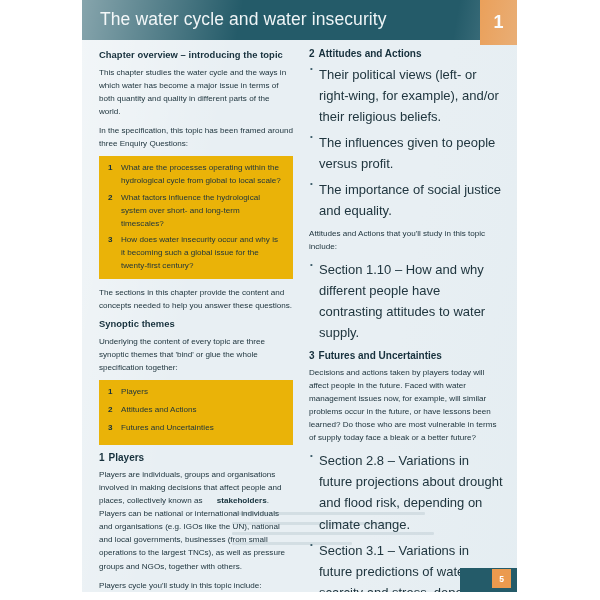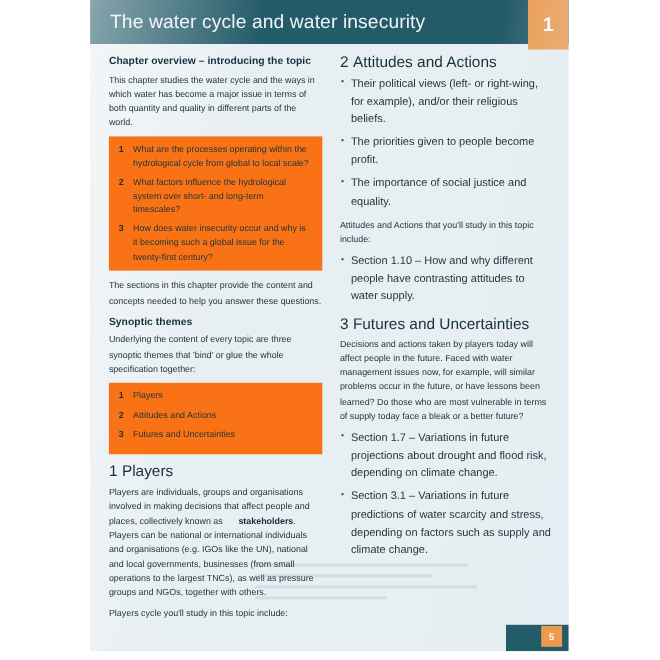--- a/index.html
+++ b/index.html
@@ -86,40 +86,40 @@
   
   .h2 {
     font-size: 9.4px;
     font-weight: 700;
     color: #16303c;
     margin: 3px 0 5px 0;
     letter-spacing: 0.05px;
     line-height: 1.25;
   }
   .h3 {
-    font-size: 14px;
-    font-weight: 400;
+    font-size: 10px;
+    font-weight: 700;
     color: #16303c;
     margin: 7px 0 3px 0;
     line-height: 1.25;
   }
   .h3 .num { margin-right: 4px; }
 
   p.body {
     font-size: 8.1px;
     line-height: 1.62;
     color: #20363f;
     margin: 0 0 6px 0;
     text-align: left;
   }
   p.body b { font-weight: 700; color: #15303a; padding-left: 12px; }
 
   
   .tintbox {
-    background: #f97316;
+    background: #eab308;
     padding: 6px 9px 6px 9px;
     margin: 2px 0 7px 0;
     box-sizing: border-box;
   }
   .tintbox ol {
     margin: 0;
     padding: 0;
     list-style: none;
     counter-reset: tb;
   }
@@ -144,21 +144,21 @@
   .tintbox.compact li { margin-bottom: 5px; }
 
   
   ul.bullets {
     margin: 0 0 6px 0;
     padding: 0;
     list-style: none;
   }
   ul.bullets li {
     position: relative;
-    font-size: 10px;
+    font-size: 13px;
     line-height: 1.62;
     color: #20363f;
     padding-left: 10px;
     margin-bottom: 5px;
   }
   ul.bullets li::before {
     content: "\2022";
     position: absolute;
     left: 1px;
     top: -0.5px;
@@ -231,20 +231,21 @@
       <div></div>
   </div>
 
   <div class="cols">
 
     <div class="col">
 
       <div class="h2">Chapter overview – introducing the topic</div>
 
       <p class="body">This chapter studies the water cycle and the ways in which water has become a major issue in terms of both quantity and quality in different parts of the world.</p>
+      <p class="body">In the specification, this topic has been framed around three Enquiry Questions:</p>
 
       <div class="tintbox">
         <ol>
           <li>What are the processes operating within the hydrological cycle from global to local scale?</li>
           <li>What factors influence the hydrological system over short- and long-term timescales?</li>
           <li>How does water insecurity occur and why is it becoming such a global issue for the twenty-first century?</li>
         </ol>
       </div>
 
       <p class="body">The sections in this chapter provide the content and concepts needed to help you answer these questions.</p>
@@ -272,38 +273,38 @@
 
     <div class="col">
 
       <div class="h3" style="margin-top:2px">
         <span class="num">2</span><span>Attitudes and Actions</span>
       </div>
 
 
       <ul class="bullets">
         <li>Their political views (left- or right-wing, for example), and/or their religious beliefs.</li>
-        <li>The priorities given to people become profit.</li>
+        <li>The influences given to people versus profit.</li>
         <li>The importance of social justice and equality.</li>
       </ul>
 
       <p class="body">Attitudes and Actions that you'll study in this topic include:</p>
 
       <ul class="bullets">
         <li>Section 1.10 – How and why different people have contrasting attitudes to water supply.</li>
       </ul>
 
       <div class="h3">
         <span class="num">3</span><span>Futures and Uncertainties</span>
       </div>
 
       <p class="body">Decisions and actions taken by players today will affect people in the future. Faced with water management issues now, for example, will similar problems occur in the future, or have lessons been learned? Do those who are most vulnerable in terms of supply today face a bleak or a better future?</p>
 
       <ul class="bullets">
-        <li>Section 1.7 – Variations in future projections about drought and flood risk, depending on climate change.</li>
+        <li>Section 2.8 – Variations in future projections about drought and flood risk, depending on climate change.</li>
         <li>Section 3.1 – Variations in future predictions of water scarcity and stress, depending on factors such as supply and climate change.</li>
       </ul>
 
     </div>
   </div>
 
   <div class="footer-block"></div>
   <div class="page-number">5</div>
 
 </div>

